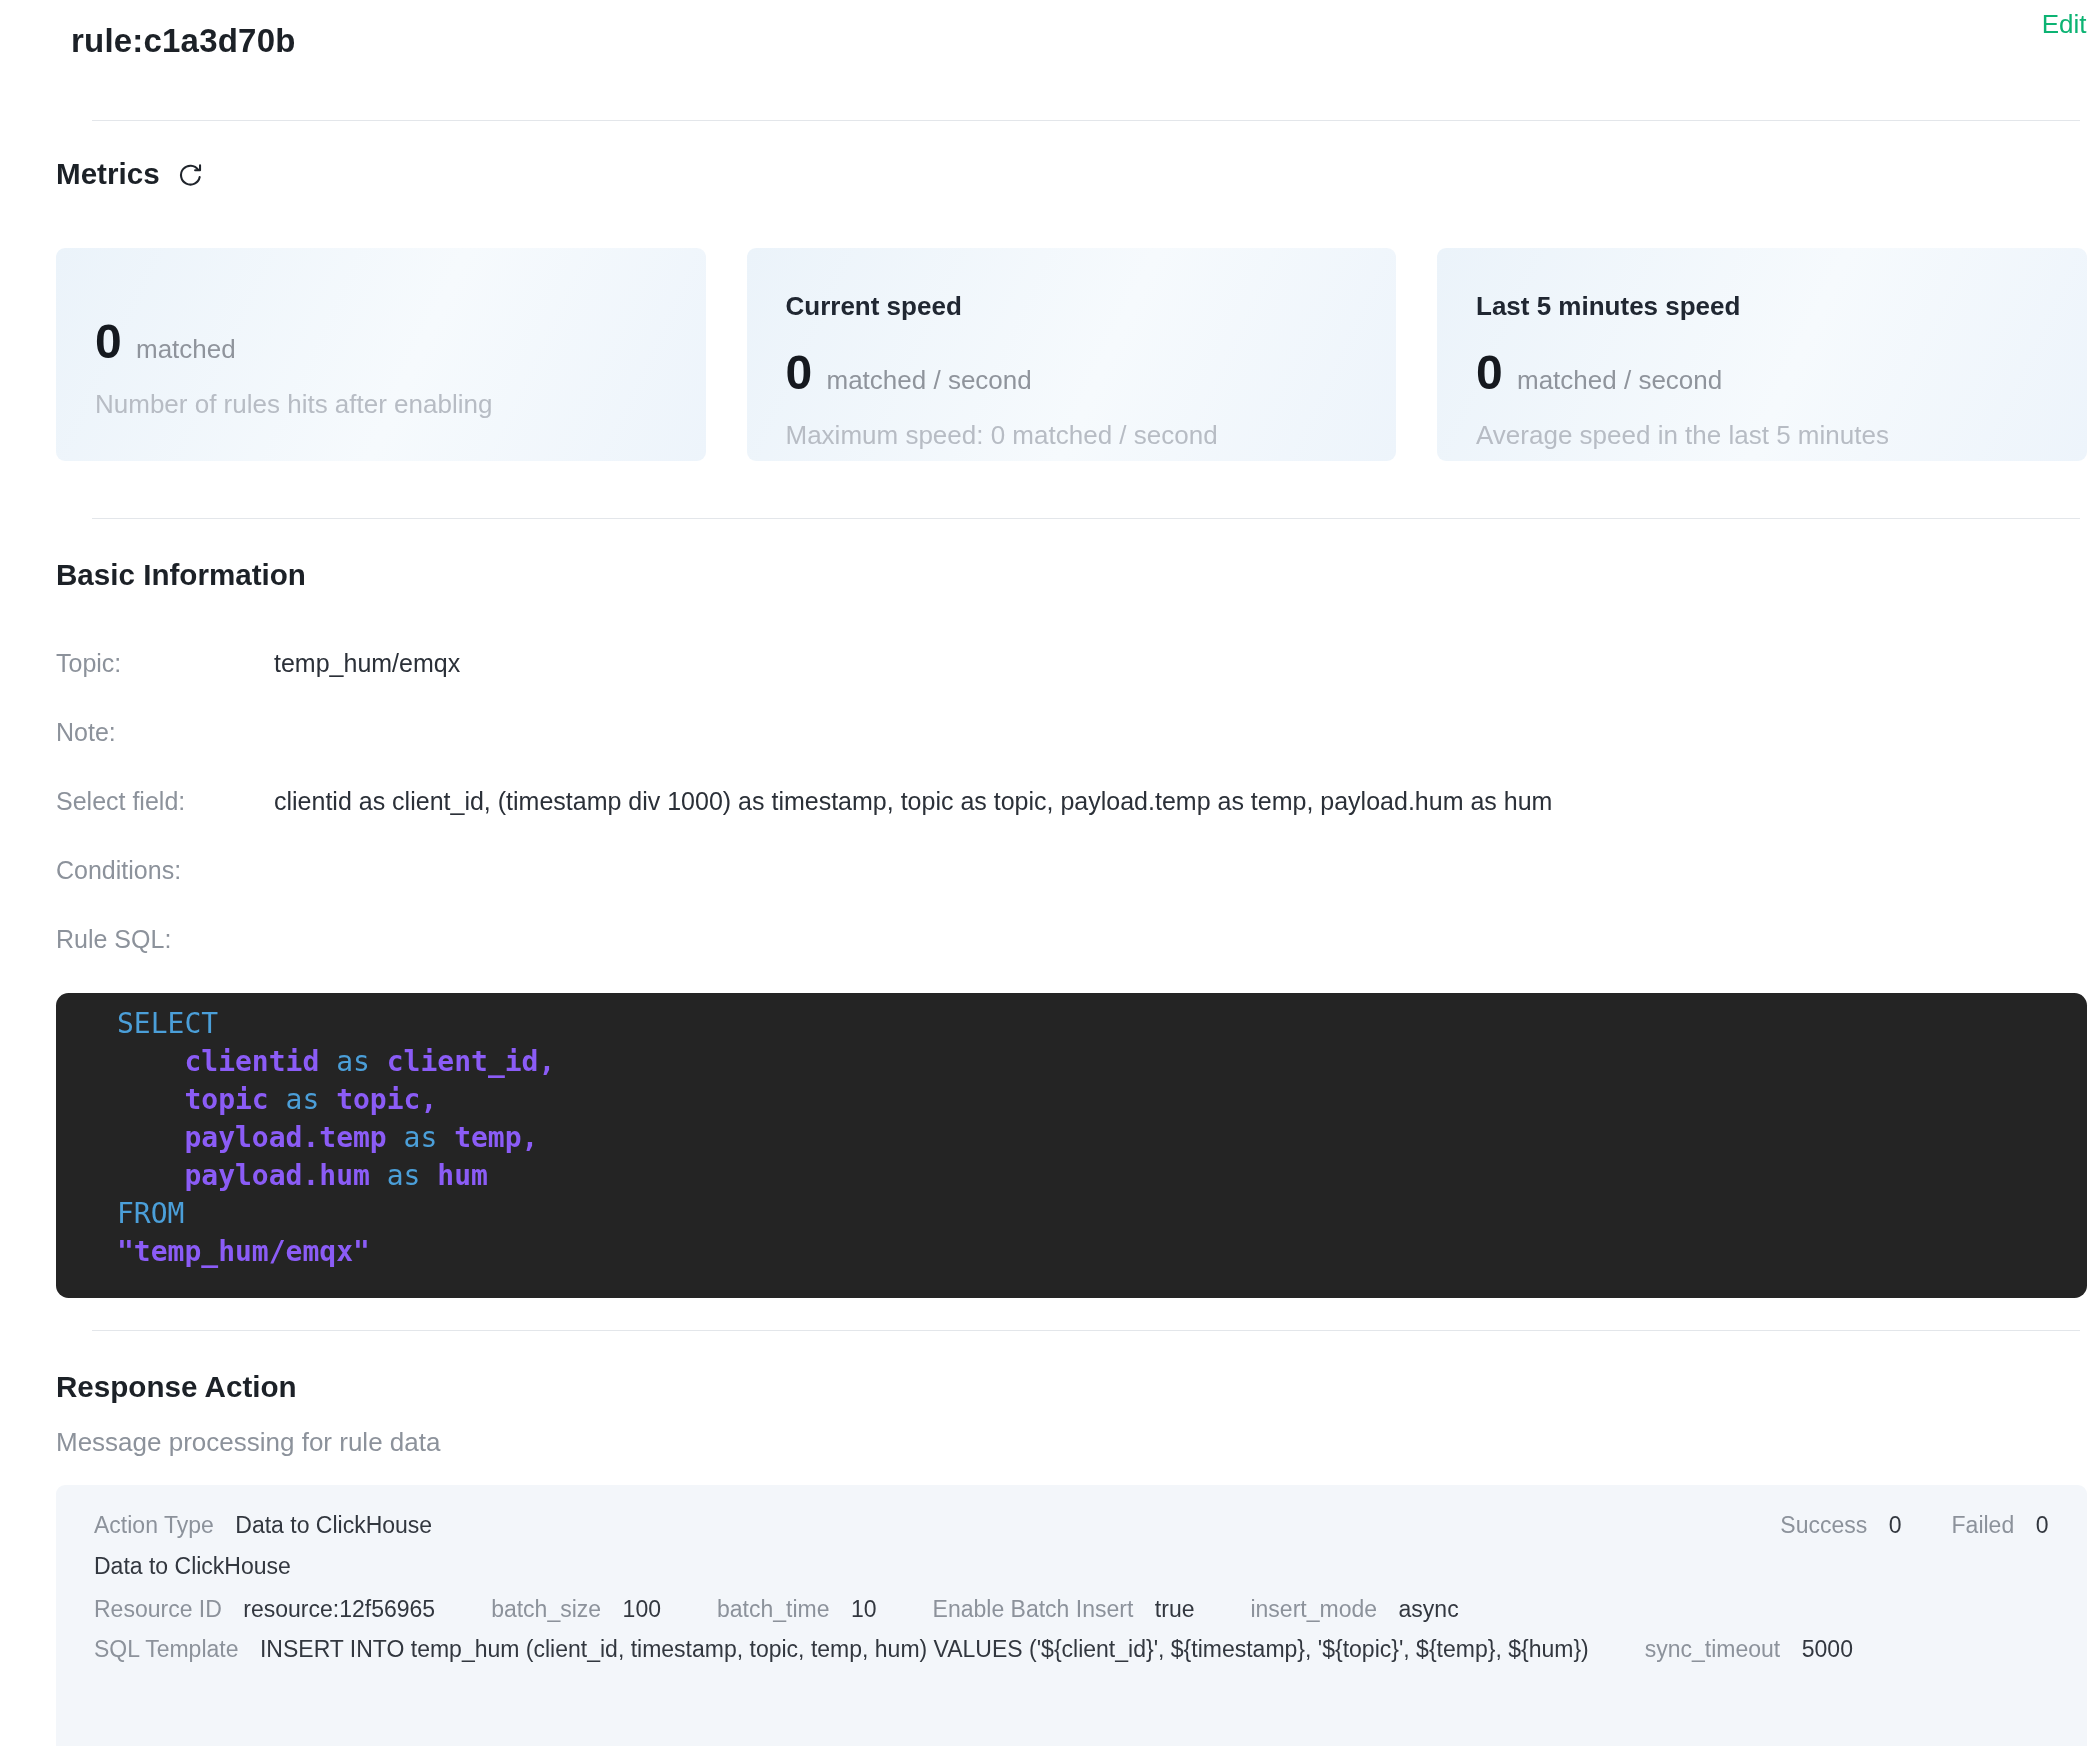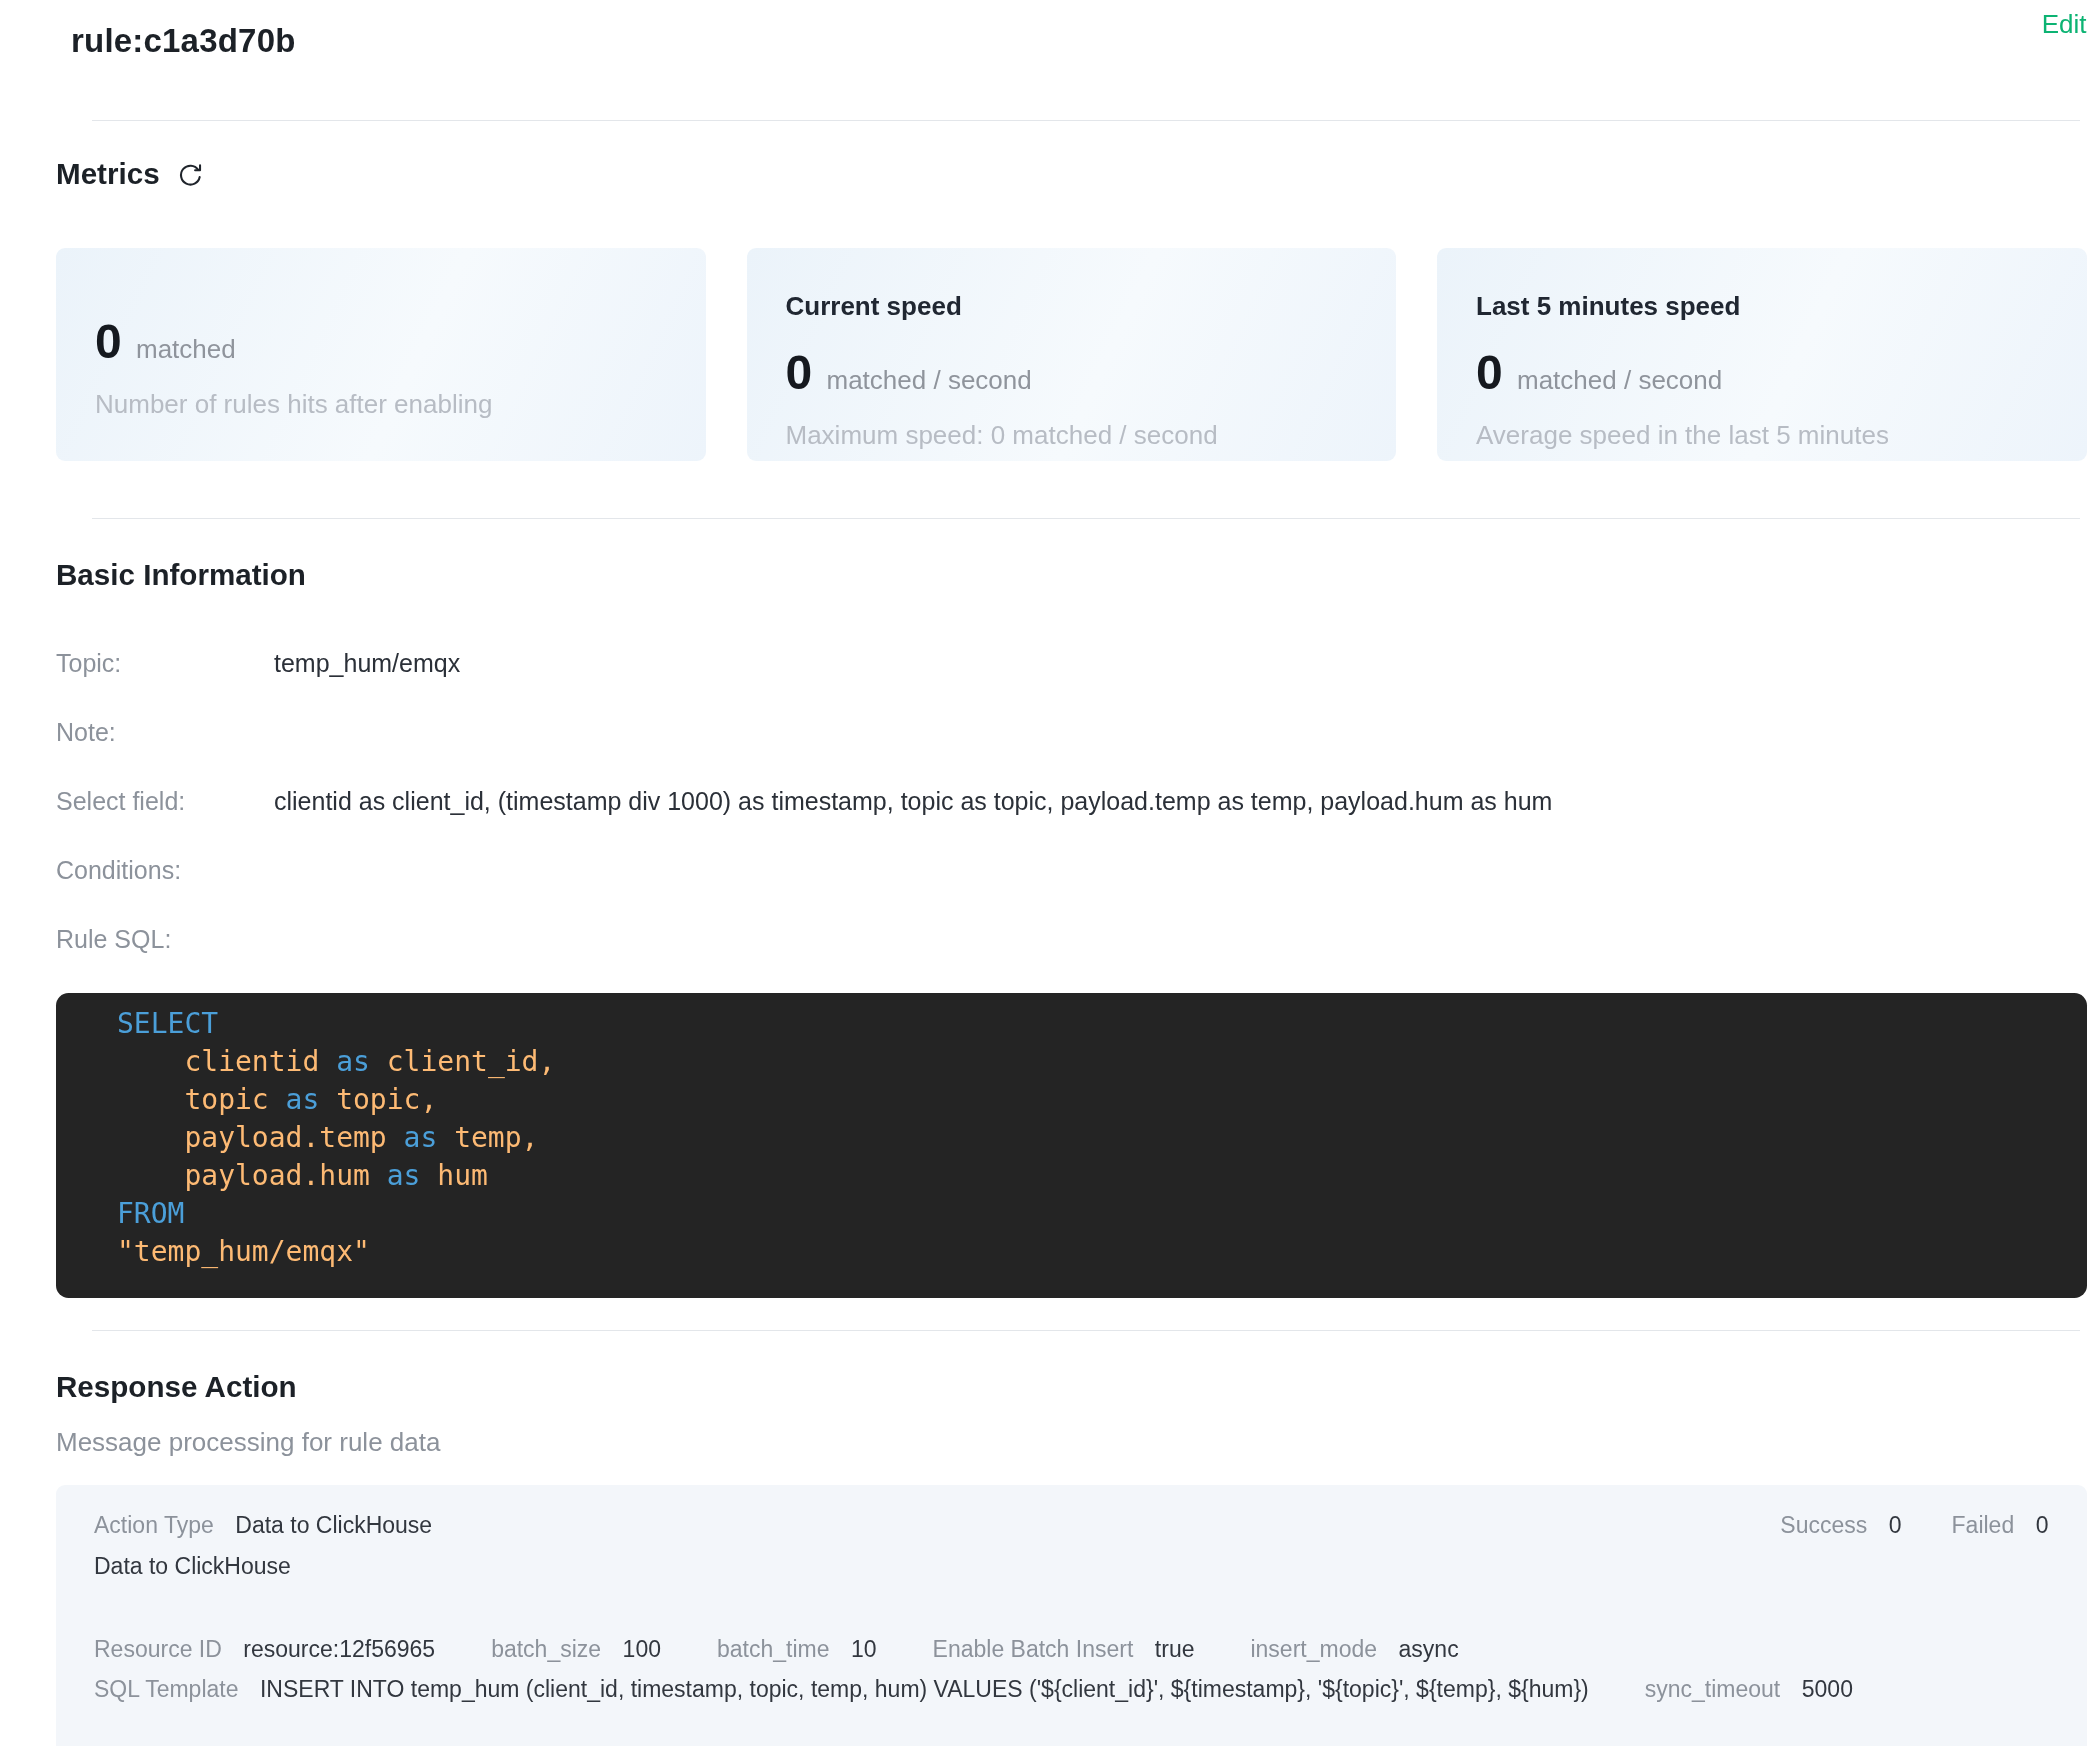--- a/index.html
+++ b/index.html
@@ -45,41 +45,41 @@
 
   
   .code-block{
     margin:36px 0 12px 0;box-sizing:border-box;
     background:#242424;border-radius:12.5px;
     padding:12px 0 27px 61px;
     font-family:"DejaVu Sans Mono", monospace;
     font-size:28px;line-height:38px;
   }
   .code-line{white-space:pre;}
-  .tok-def{color:#fdba74;}
+  .tok-def{color:#8b5cf6;font-weight:bold;}
   .tok-kw{color:#4b9fd9;}
   .tok-id{color:#45c6a7;}
   .tok-num{color:#b5d48f;}
 
   
   .ra-heading{margin:39px 0 0 0;font-size:29.6px;font-weight:700;color:#1c2127;}
   .ra-subtitle{margin:23px 0 0 0;font-size:26px;color:#8c929b;}
   .action-card{
     margin-top:27px;box-sizing:border-box;height:376px;
     background:#f3f6fa;border-radius:9px;
     padding:27px 38px;font-size:23px;
   }
   .action-row-1{display:flex;justify-content:space-between;align-items:baseline;}
   .pair{display:flex;align-items:baseline;gap:21.5px;white-space:nowrap;}
   .pair-label{color:#8c929b;}
   .pair-value{color:#32373f;}
   .action-stats{display:flex;gap:50px;}
   .action-name{margin-top:14.3px;color:#32373f;}
   .action-params{display:flex;flex-wrap:wrap;column-gap:56px;row-gap:12.5px;align-items:baseline;}
-  .params-1{margin-top:56px;}
+  .params-1{margin-top:16px;}
   .params-2{margin-top:12.5px;}
 </style>
 </head>
 <body>
 
 <div class="content">
 
   <header class="page-header">
     <h1 class="page-title">rule:c1a3d70b</h1>
     <a class="edit-link">Edit</a>

